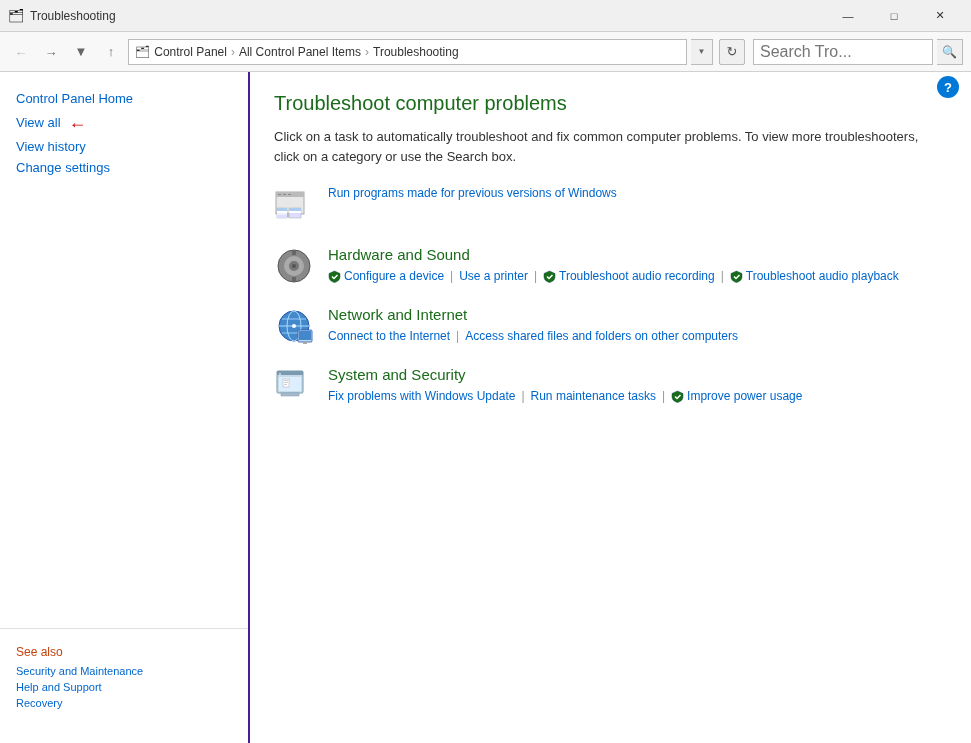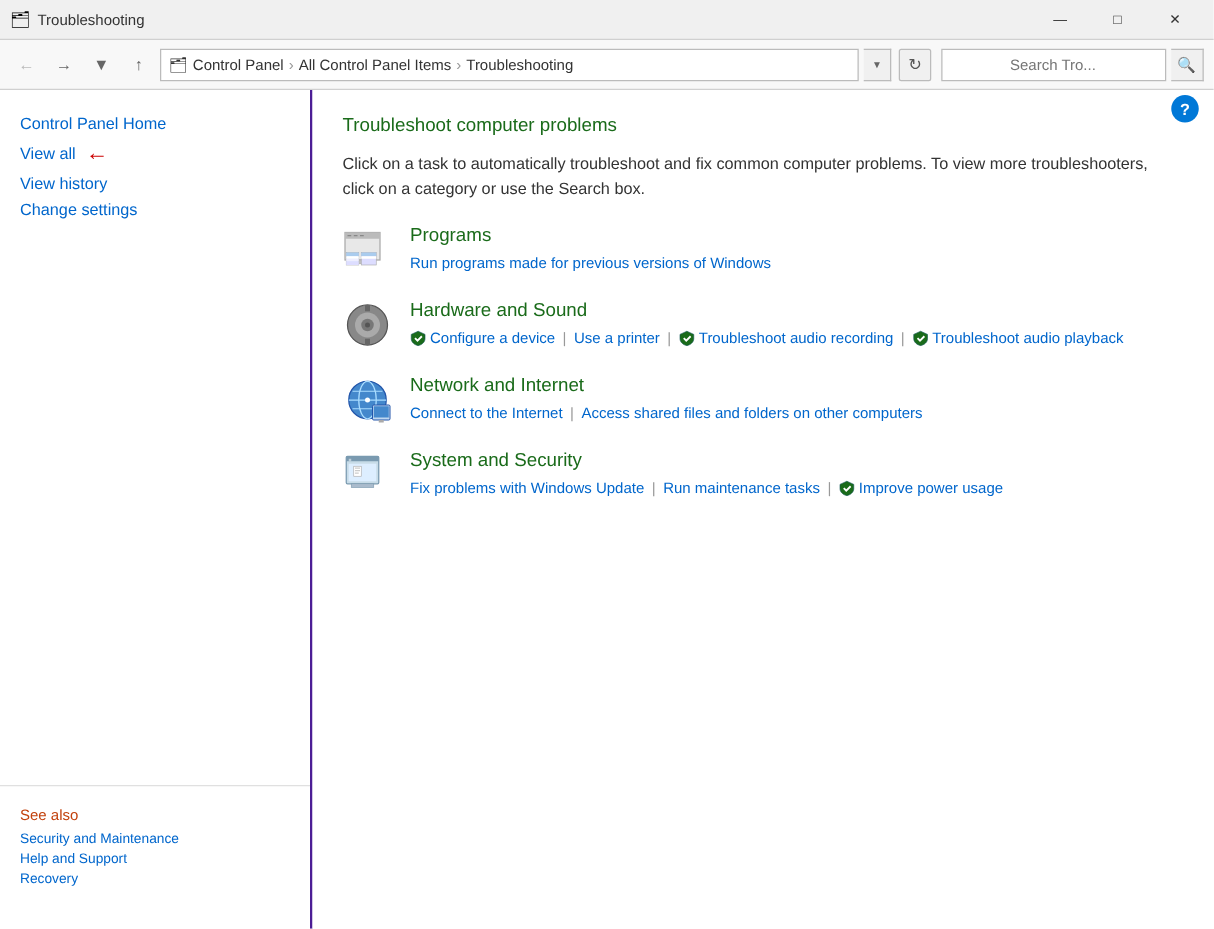--- a/index.html
+++ b/index.html
@@ -77,21 +77,21 @@
     }
     .search-box {
       width: 180px; height: 26px;
       border: 1px solid #bbb;
       display: flex; align-items: center;
       padding: 0 6px;
       background: #fff;
       margin-left: 4px;
     }
     .search-box input {
-      border: none; outline: none; font-size: 12px; color: #999; flex: 1; width: 100%; margin-left: 48px;
+      border: none; outline: none; font-size: 16px; color: #999; flex: 1; width: 100%;
     }
     .search-btn {
       width: 26px; height: 26px;
       border: 1px solid #bbb; border-left: none;
       background: #f0f0f0;
       display: flex; align-items: center; justify-content: center;
       cursor: pointer; font-size: 12px; color: #555;
     }
 
     
@@ -152,21 +152,21 @@
     }
 
     
     .content {
       flex: 1;
       padding: 20px 24px;
       overflow-y: auto;
       background: #fff;
     }
     .content-title {
-      font-size: 15px;
+      font-size: 20px;
       color: #1a6b1a;
       font-weight: normal;
       margin-bottom: 12px;
     }
     .content-desc {
       font-size: 13px;
       color: #333;
       margin-bottom: 20px;
       line-height: 1.5;
       max-width: 660px;
@@ -309,21 +309,20 @@
           <rect x="3" y="22" width="10" height="3" fill="#aaccee"></rect>
           <rect x="3" y="25" width="10" height="2" fill="#fff"></rect>
           <rect x="3" y="27" width="10" height="2" fill="#eef"></rect>
           <rect x="3" y="29" width="10" height="3" fill="#ddf"></rect>
           <rect x="15" y="22" width="12" height="10" fill="#ddf" stroke="#aaa" stroke-width="0.5"></rect>
           <rect x="15" y="22" width="12" height="3" fill="#aaccee"></rect>
           <rect x="15" y="25" width="12" height="2" fill="#fff"></rect>
         </svg>
       </div>
       <div class="category-content">
-        <div class="category-title">Programs</div>
         <div class="category-links">
           <a class="category-link">Run programs made for previous versions of Windows</a>
         </div>
       </div>
     </div>
 
     <div class="category-item">
       <div class="cat-icon-svg">
         <svg width="40" height="40" viewBox="0 0 40 40">
           <ellipse cx="20" cy="20" rx="16" ry="16" fill="#888" stroke="#555" stroke-width="1"></ellipse>

